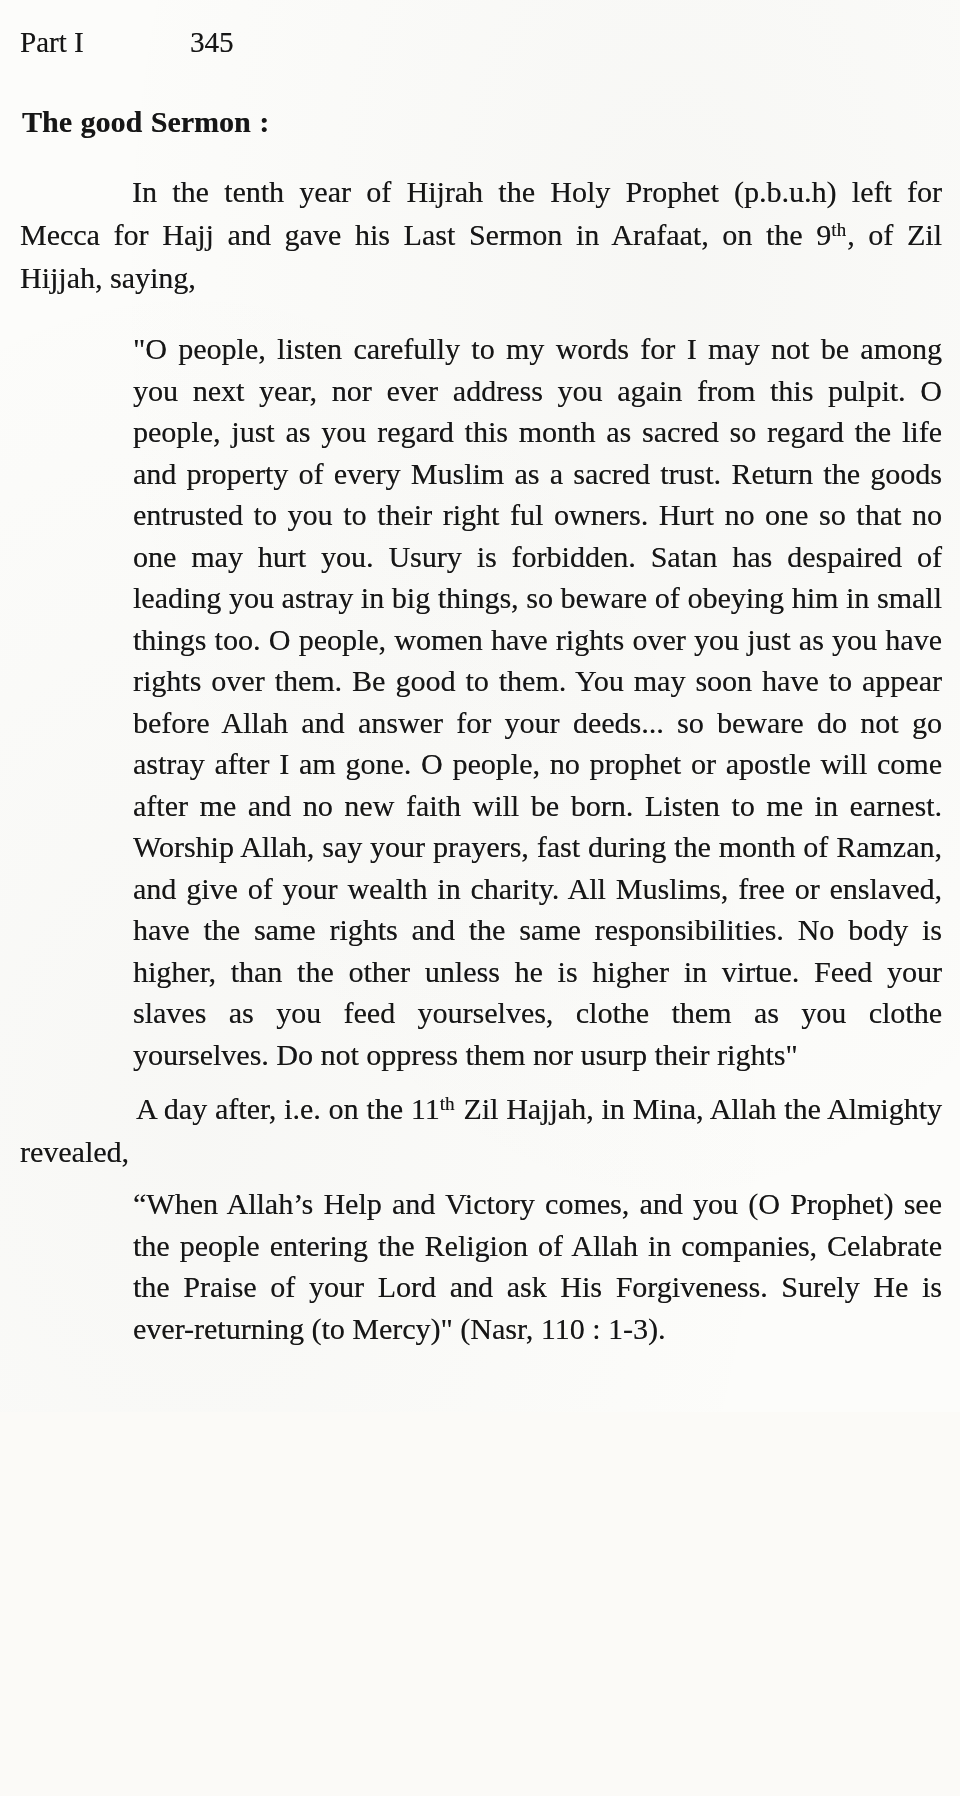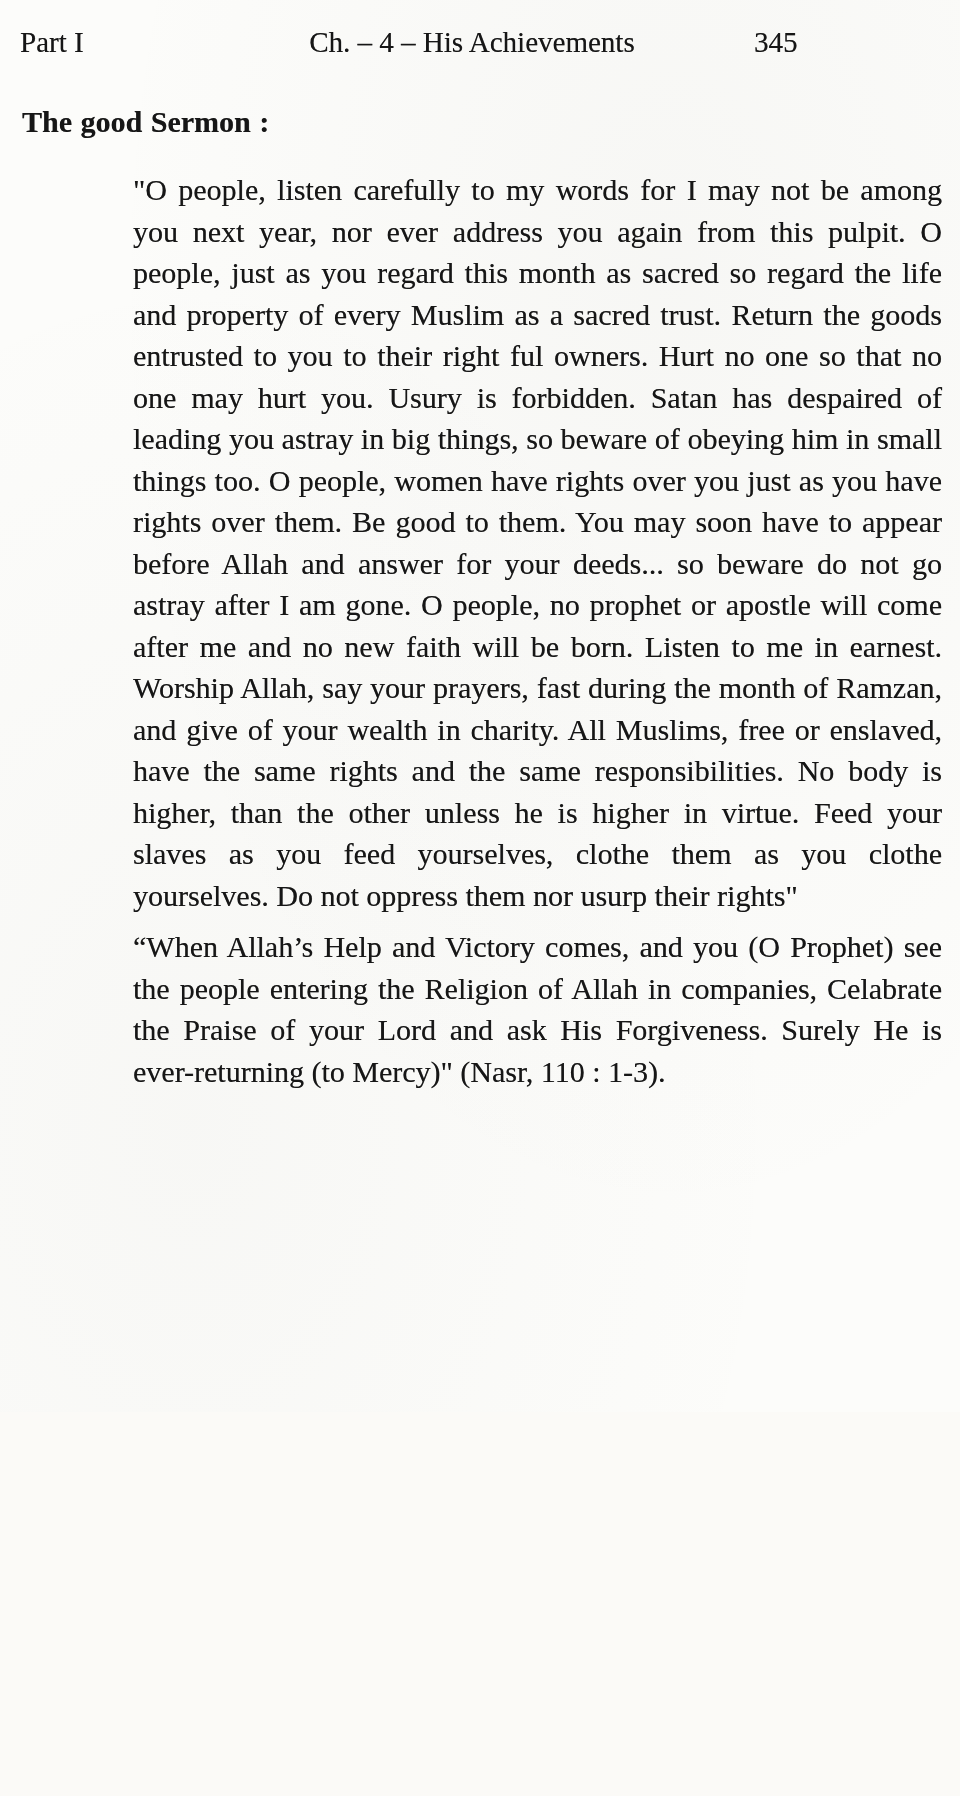--- a/index.html
+++ b/index.html
@@ -67,28 +67,29 @@
     color: #222;
   }
 </style>
 </head>
 <body>
 
 <div class="page">
 
   <header class="page-header">
     <span class="h-left">Part I</span>
-    <span class="h-center">Ch. – 4 – His Achievements</span>
     <span class="h-right">345</span>
   </header>
 
   <h1 class="section-heading">The good Sermon :</h1>
 
+  <p class="p-intro"><span>In the tenth year of Hijrah the Holy Prophet (p.b.u.h) left for Mecca for Hajj and gave his Last Sermon in Arafaat, on the 9</span><sup class="ordinal">th</sup><span>, of Zil Hijjah, saying,</span></p>
 
   <p class="quote quote-sermon">"O people, listen carefully to my words for I may not be among you next year, nor ever address you again from this pulpit. O people, just as you regard this month as sacred so regard the life and property of every Muslim as a sacred trust. Return the goods entrusted to you to their right ful owners. Hurt no one so that no one may hurt you. Usury is forbidden. Satan has despaired of leading you astray in big things, so beware of obeying him in small things too. O people, women have rights over you just as you have rights over them. Be good to them. You may soon have to appear before Allah and answer for your deeds... so beware do not go astray after I am gone. O people, no prophet or apostle will come after me and no new faith will be born. Listen to me in earnest. Worship Allah, say your prayers, fast during the month of Ramzan, and give of your wealth in charity. All Muslims, free or enslaved, have the same rights and the same responsibilities. No body is higher, than the other unless he is higher in virtue. Feed your slaves as you feed yourselves, clothe them as you clothe yourselves. Do not oppress them nor usurp their rights"</p>
 
 
+  <p class="p-day"><span>A day after, i.e. on the 11</span><sup class="ordinal">th</sup><span> Zil Hajjah, in Mina, Allah the Almighty revealed,</span></p>
 
   <p class="quote quote-revelation">“When Allah’s Help and Victory comes, and you (O Prophet) see the people entering the Religion of Allah in companies, Celabrate the Praise of your Lord and ask His Forgiveness. Surely He is ever-returning (to Mercy)" (Nasr, 110 : 1-3).</p>
 
   <div class="footer-mark">.</div>
 
 </div>
 
 </body></html>

